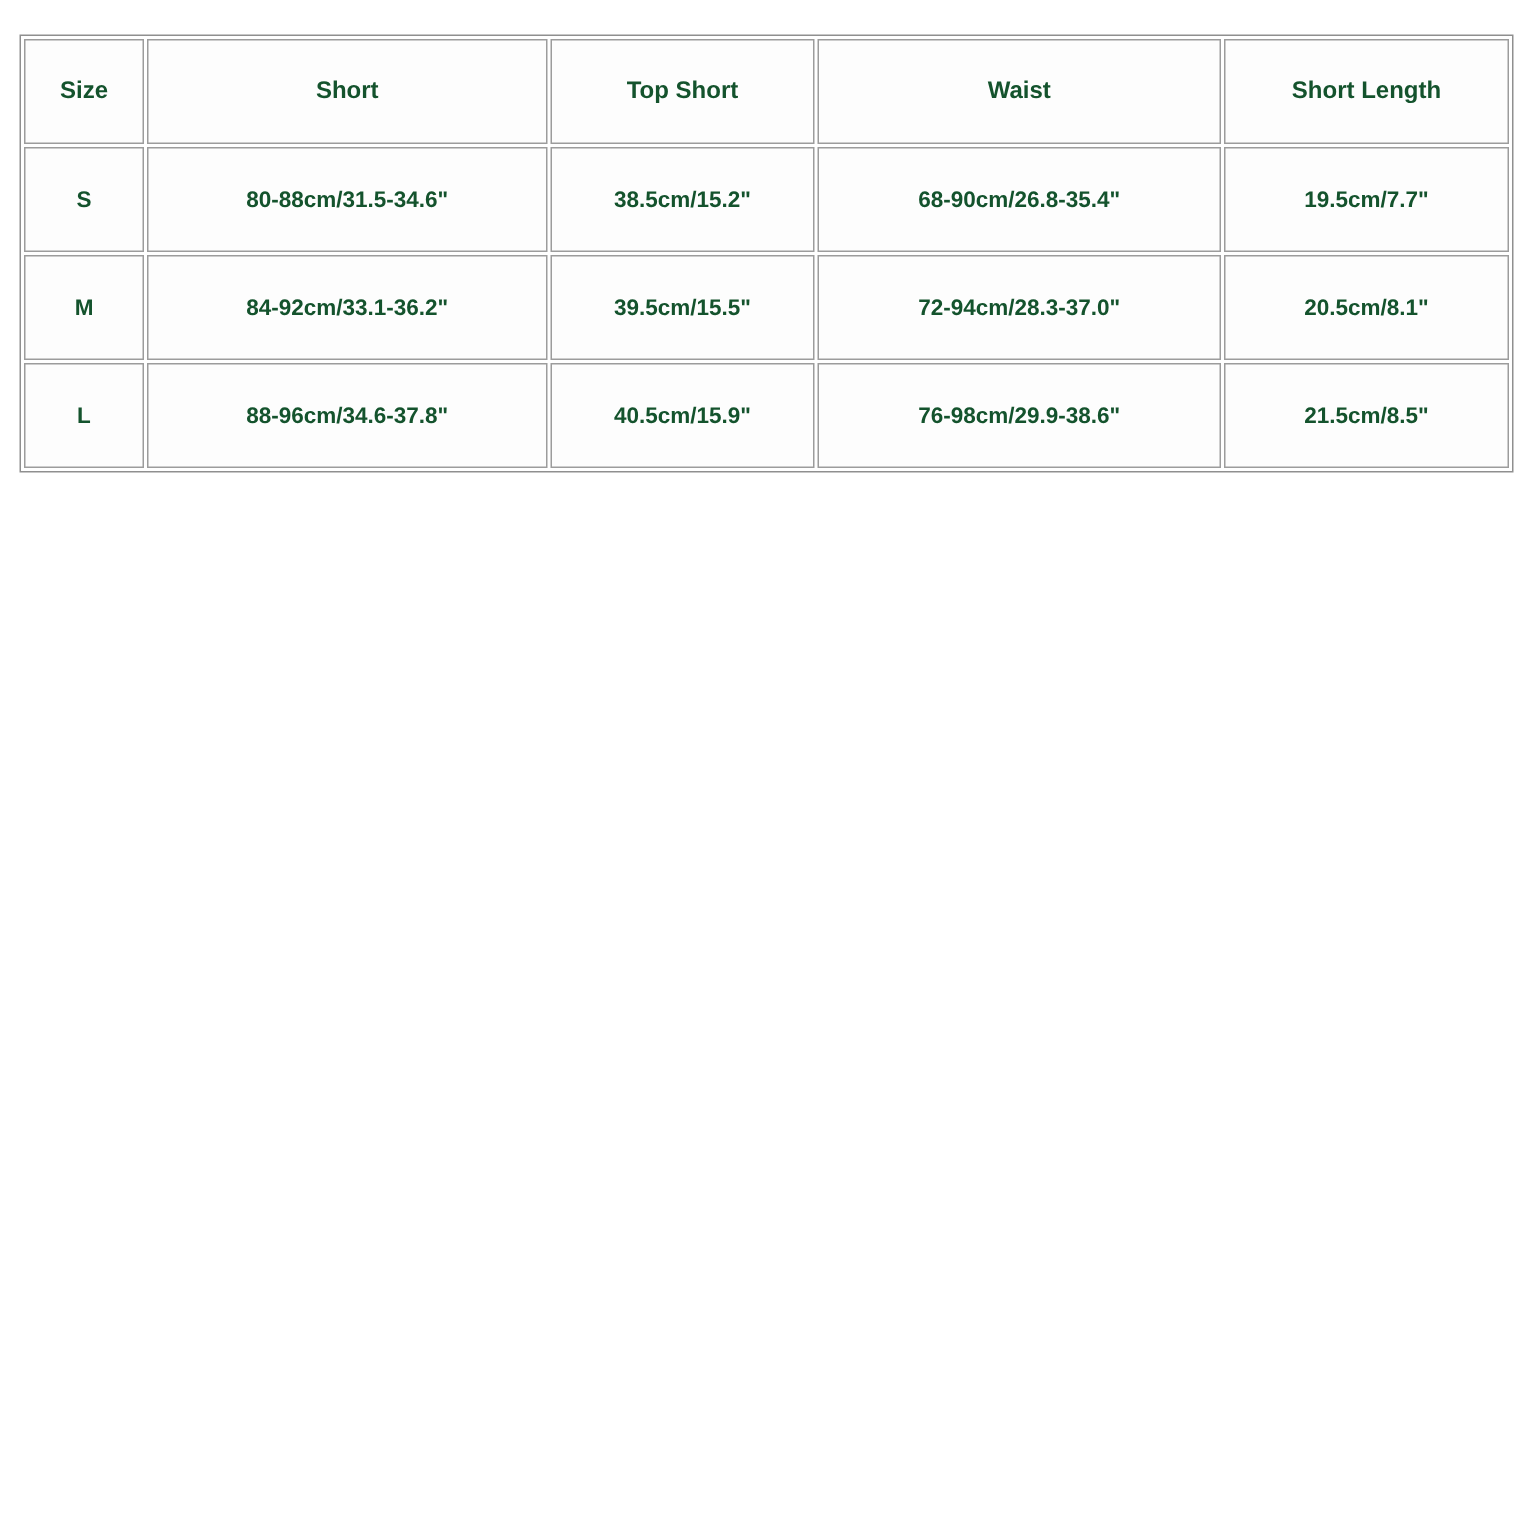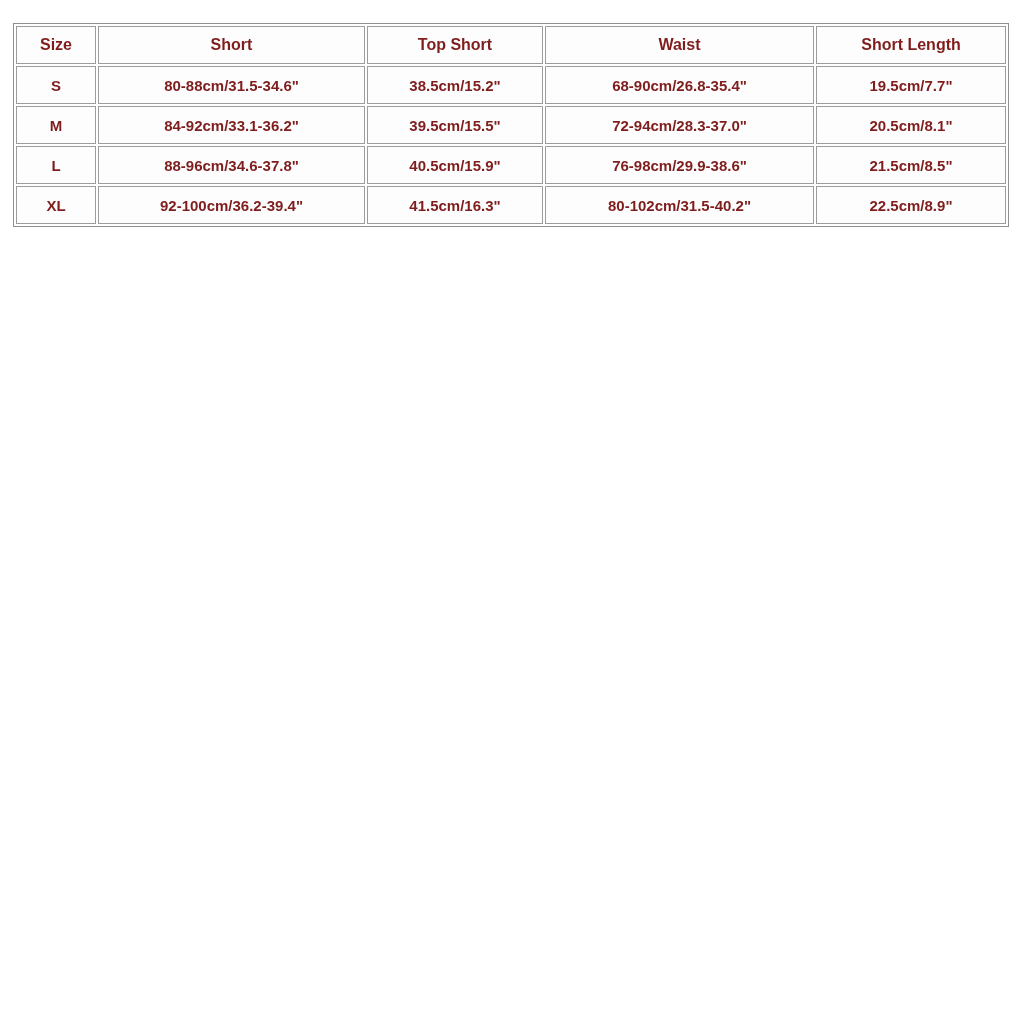--- a/index.html
+++ b/index.html
@@ -23,25 +23,25 @@
     border-collapse: separate;
     border-spacing: 2px;
     border: 1px solid #8f8f8f;
     table-layout: fixed;
     background: #ffffff;
   }
   table.size-chart th,
   table.size-chart td {
     border: 1px solid #9c9c9c;
     background: #fdfdfd;
-    color: #7f1d1d;
+    color: #14532d;
     text-align: center;
     vertical-align: middle;
     height: 36px;
-    padding: 0 4px;
+    padding: 16px 4px;
     font-weight: bold;
     font-size: 15px;
     overflow: hidden;
     white-space: nowrap;
   }
   table.size-chart thead th {
     font-size: 16px;
   }
   col.c-size   { width: 80px; }
   col.c-bust   { width: 267px; }
@@ -85,22 +85,15 @@
         <td>72-94cm/28.3-37.0"</td>
         <td>20.5cm/8.1"</td>
       </tr>
       <tr>
         <th>L</th>
         <td>88-96cm/34.6-37.8"</td>
         <td>40.5cm/15.9"</td>
         <td>76-98cm/29.9-38.6"</td>
         <td>21.5cm/8.5"</td>
       </tr>
-      <tr>
-        <th>XL</th>
-        <td>92-100cm/36.2-39.4"</td>
-        <td>41.5cm/16.3"</td>
-        <td>80-102cm/31.5-40.2"</td>
-        <td>22.5cm/8.9"</td>
-      </tr>
     </tbody>
   </table>
 </div>
 
 </body></html>

